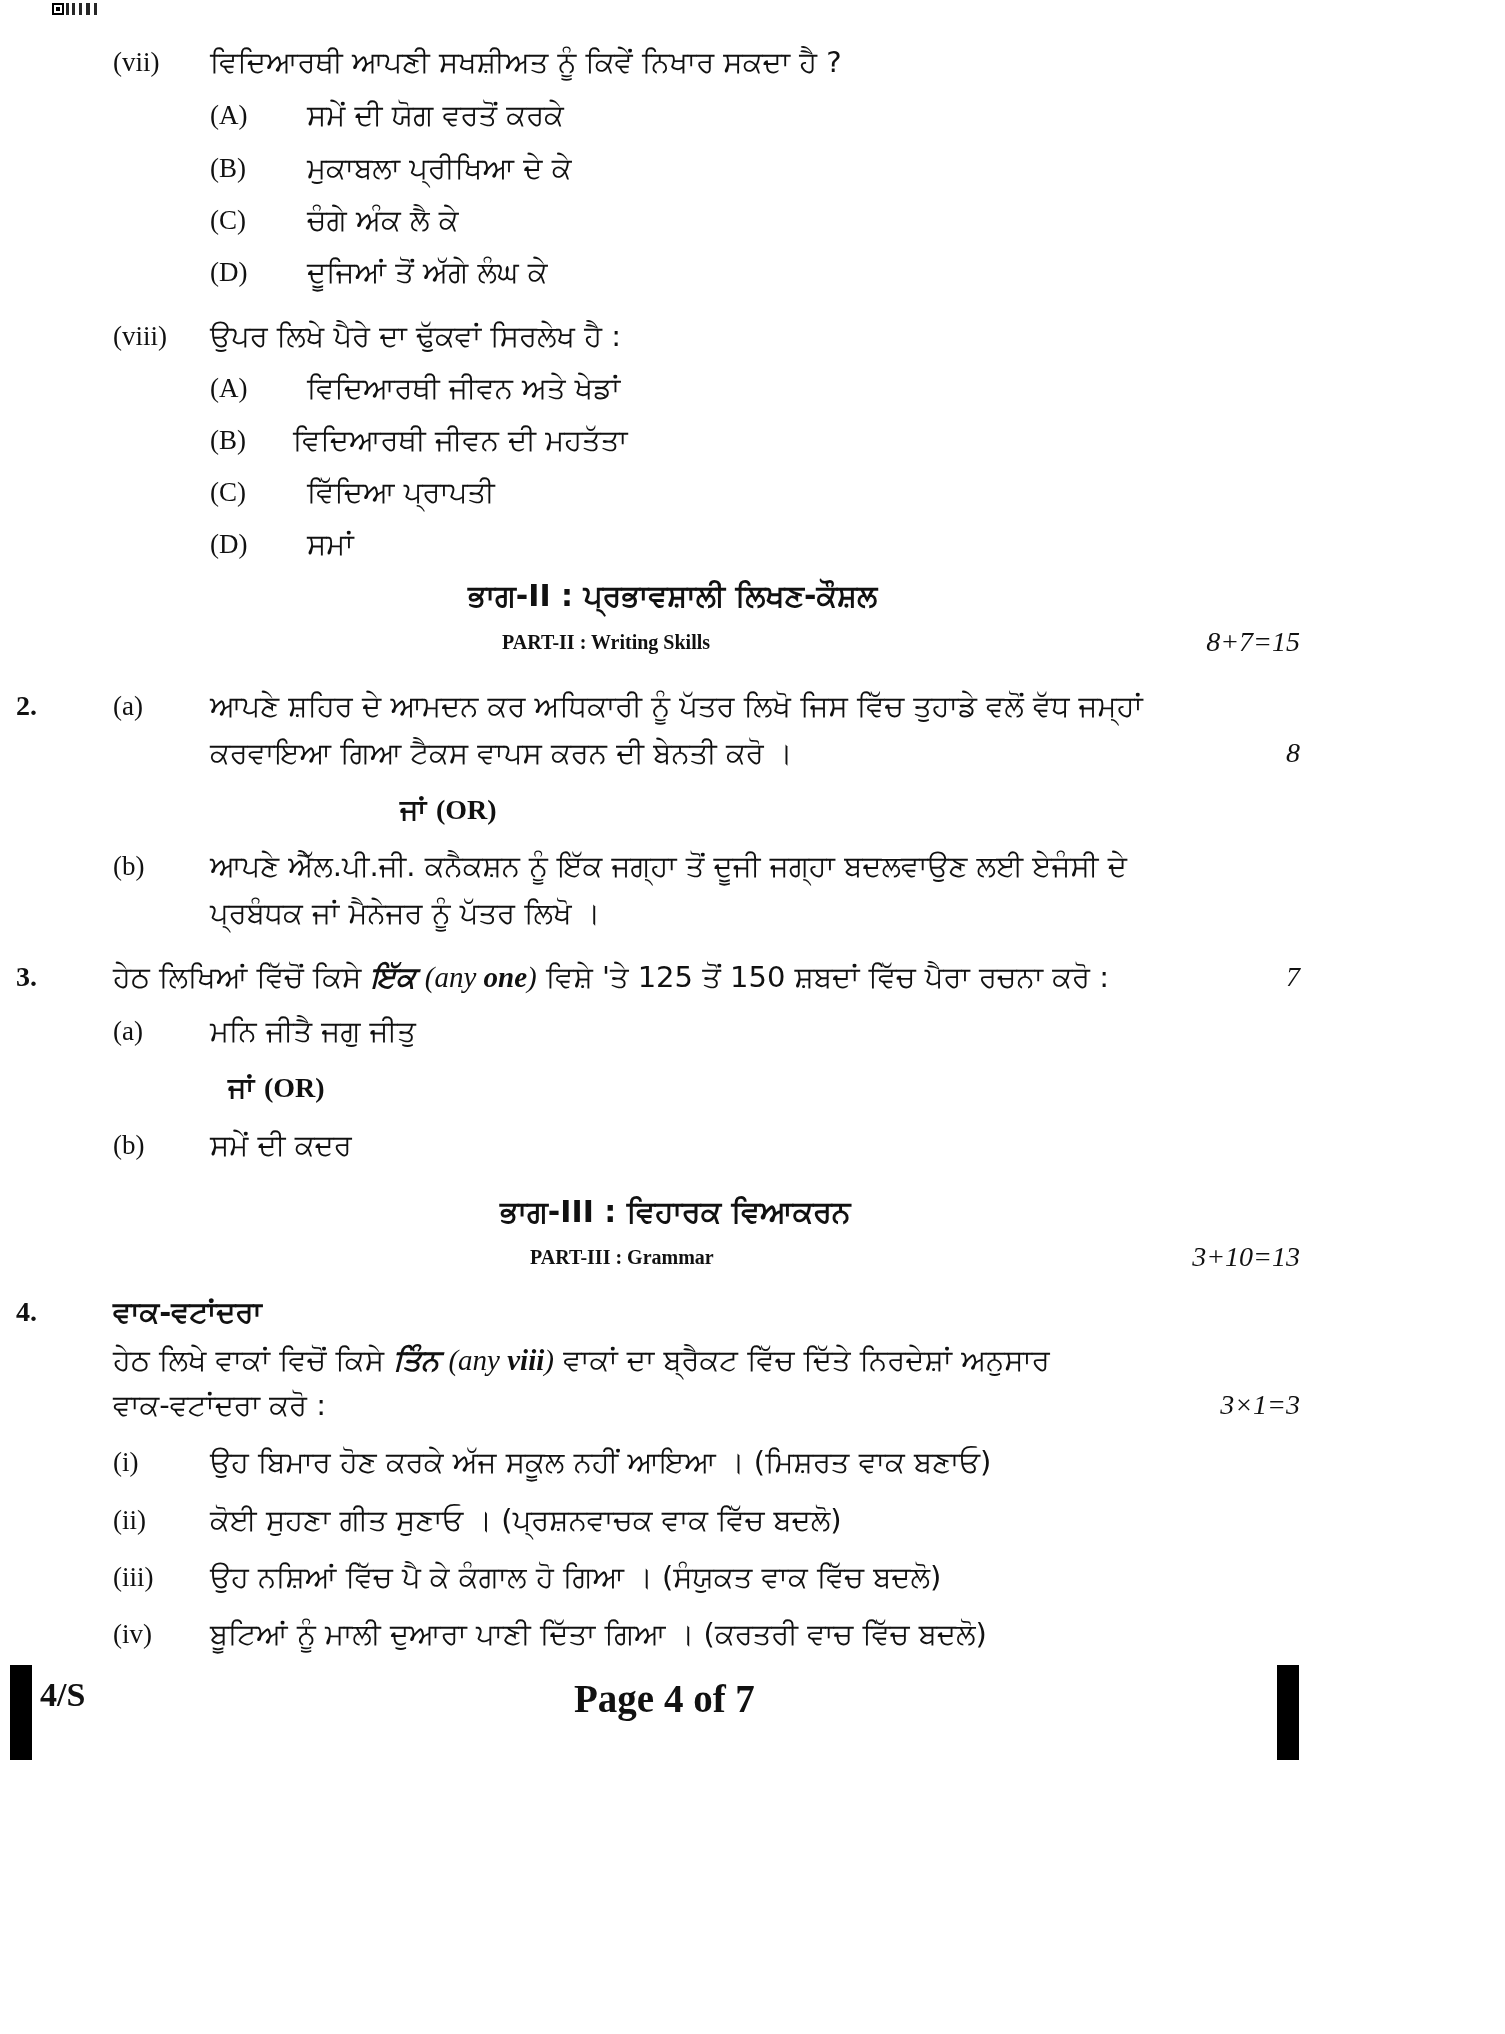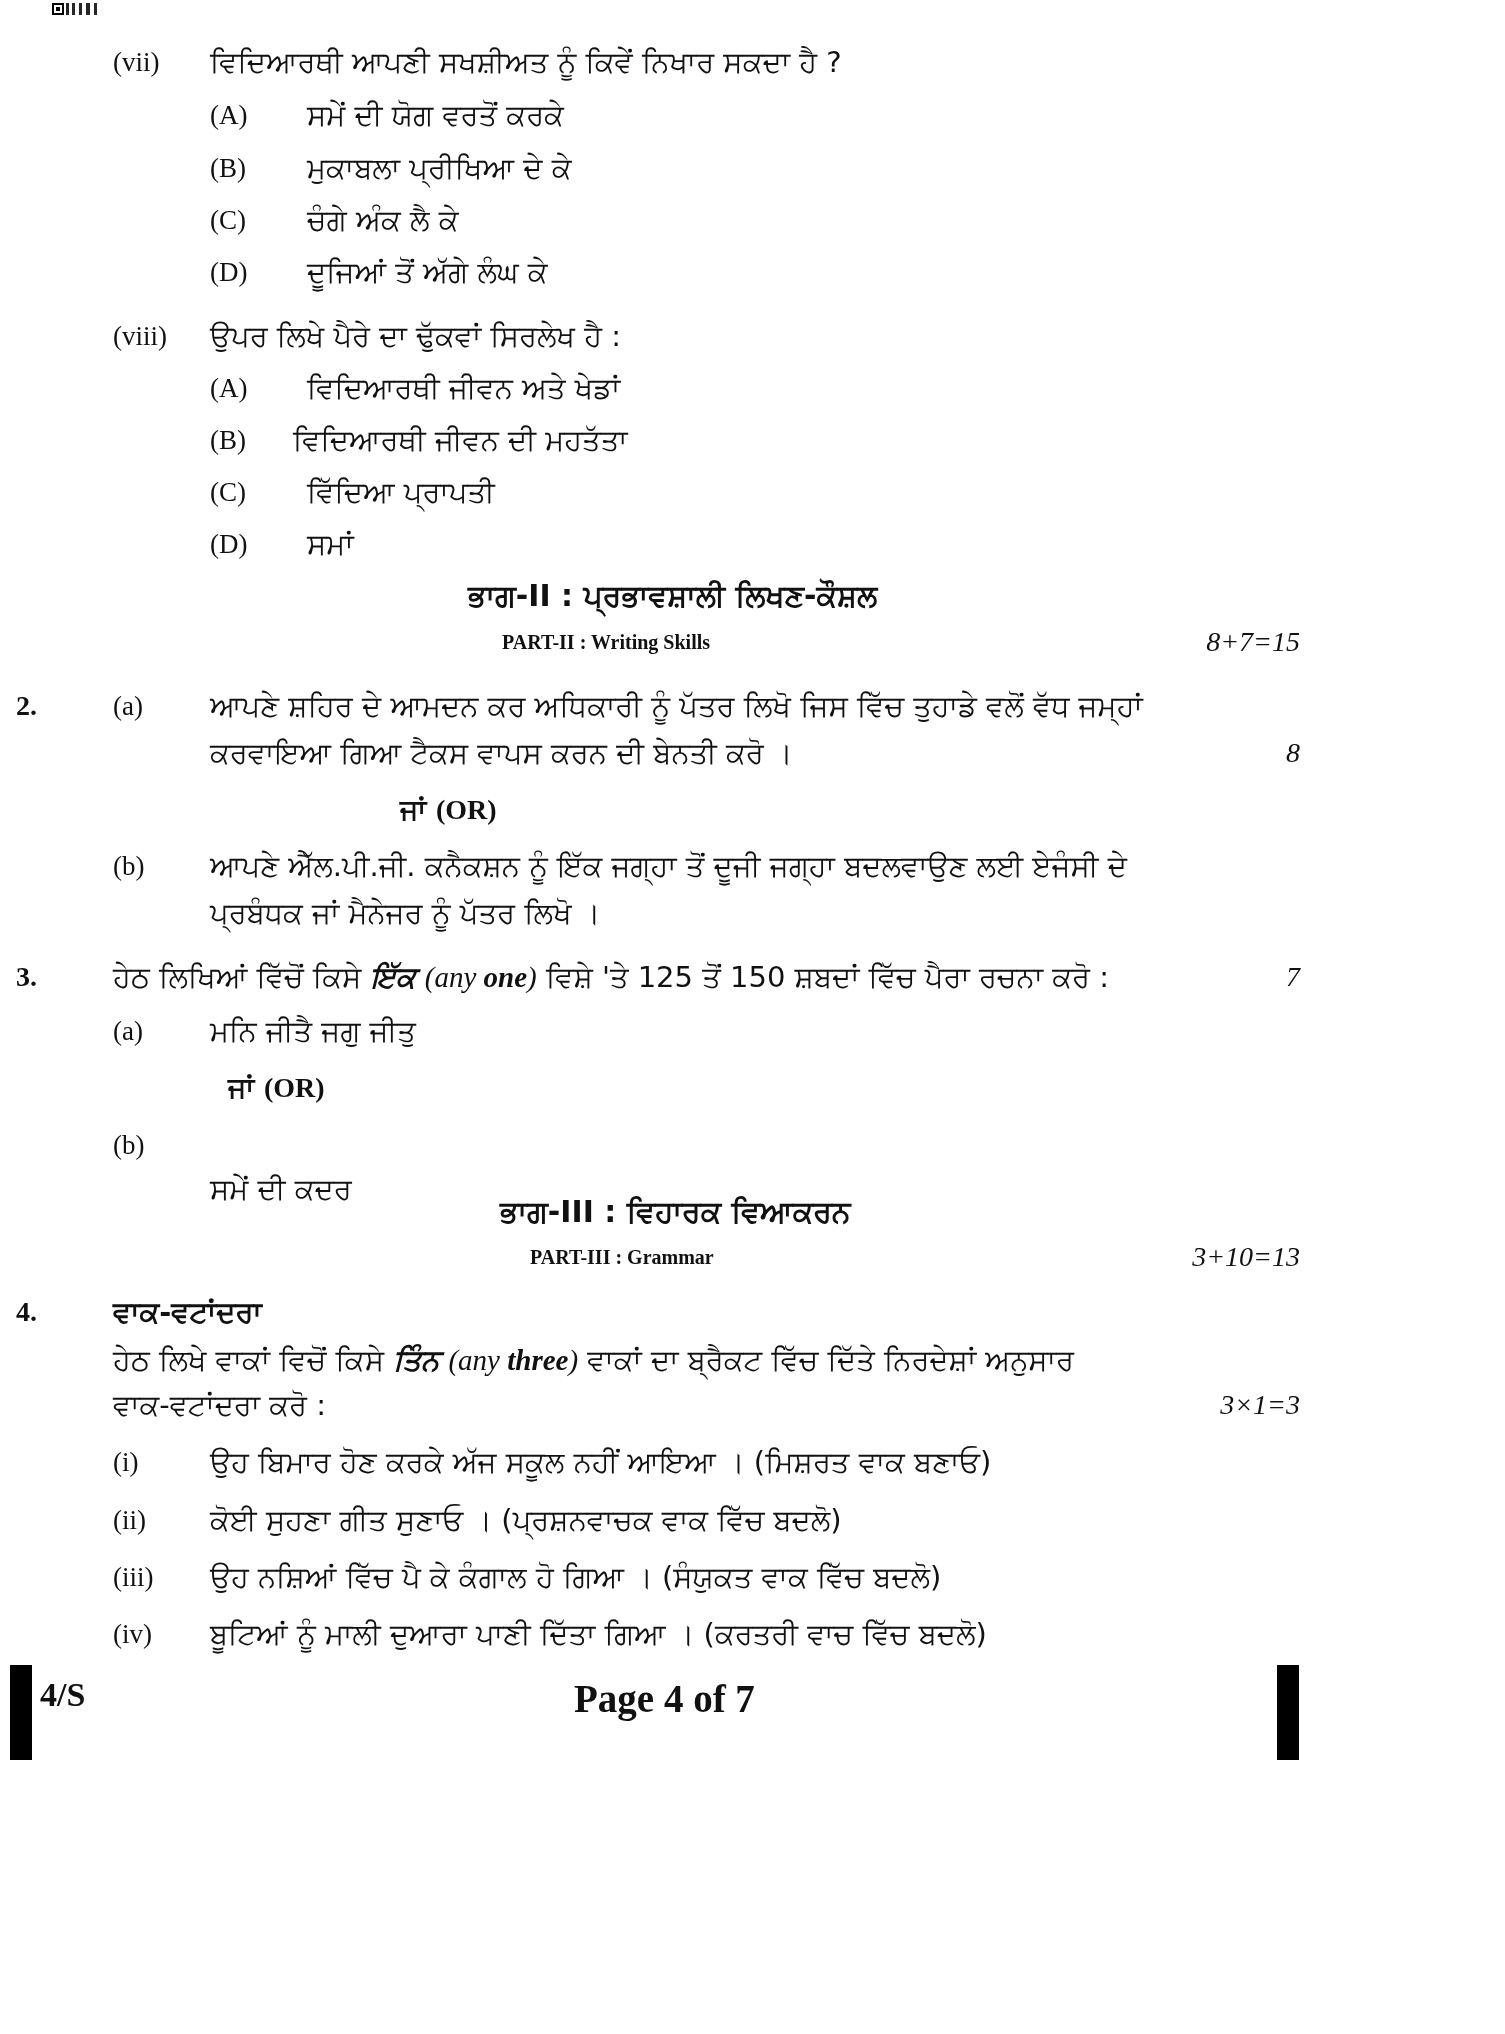--- a/index.html
+++ b/index.html
@@ -100,36 +100,36 @@
     <span>ਵਿਸ਼ੇ 'ਤੇ 125 ਤੋਂ 150 ਸ਼ਬਦਾਂ ਵਿੱਚ ਪੈਰਾ ਰਚਨਾ ਕਰੋ :</span>
   </span>
   <span class="marks" style="left:1240px;width:60px;top:957px;">7</span>
   <span class="roman" style="left:113px;top:1011px;">(a)</span>
   <span class="line pa" style="left:210px;top:1011px;">ਮਨਿ ਜੀਤੈ ਜਗੁ ਜੀਤੁ</span>
   <span class="or-label" style="left:228px;top:1068px;">
     <span class="pa">ਜਾਂ</span>
     <span class="en">(OR)</span>
   </span>
   <span class="roman" style="left:113px;top:1125px;">(b)</span>
-  <span class="line pa" style="left:210px;top:1125px;margin-top:44px;">ਸਮੇਂ ਦੀ ਕਦਰ</span>
+  <span class="line pa" style="left:210px;top:1125px;">ਸਮੇਂ ਦੀ ਕਦਰ</span>
 </div>
 
 <div>
   <span class="heading-pa pa" style="left:500px;top:1192px;">ਭਾਗ-III : ਵਿਹਾਰਕ ਵਿਆਕਰਨ</span>
   <span class="heading-en" style="left:530px;top:1237px;">PART-III : Grammar</span>
   <span class="marks" style="left:1100px;width:200px;top:1237px;text-align:right;">3+10=13</span>
 </div>
 
 <div>
   <span class="qnum" style="left:16px;top:1292px;">4.</span>
   <span class="line pa" style="left:113px;top:1292px;font-weight:bold;">ਵਾਕ-ਵਟਾਂਦਰਾ</span>
   <span class="line pa" style="left:113px;top:1340px;">
     <span>ਹੇਠ ਲਿਖੇ ਵਾਕਾਂ ਵਿਚੋਂ ਕਿਸੇ</span>
     <span class="emph">ਤਿੰਨ</span>
-    <span class="emph-en"><span>(any </span><b>three</b><span>)</span></span>
+    <span class="emph-en"><span>(any </span><b>viii</b><span>)</span></span>
     <span>ਵਾਕਾਂ ਦਾ ਬ੍ਰੈਕਟ ਵਿੱਚ ਦਿੱਤੇ ਨਿਰਦੇਸ਼ਾਂ ਅਨੁਸਾਰ</span>
   </span>
   <span class="line pa" style="left:113px;top:1385px;">ਵਾਕ-ਵਟਾਂਦਰਾ ਕਰੋ :</span>
   <span class="marks" style="left:1140px;width:160px;top:1385px;">3×1=3</span>
 
   <span class="roman" style="left:113px;top:1442px;">(i)</span>
   <span class="line pa" style="left:210px;top:1442px;">ਉਹ ਬਿਮਾਰ ਹੋਣ ਕਰਕੇ ਅੱਜ ਸਕੂਲ ਨਹੀਂ ਆਇਆ । (ਮਿਸ਼ਰਤ ਵਾਕ ਬਣਾਓ)</span>
   <span class="roman" style="left:113px;top:1500px;">(ii)</span>
   <span class="line pa" style="left:210px;top:1500px;">ਕੋਈ ਸੁਹਣਾ ਗੀਤ ਸੁਣਾਓ । (ਪ੍ਰਸ਼ਨਵਾਚਕ ਵਾਕ ਵਿੱਚ ਬਦਲੋ)</span>
   <span class="roman" style="left:113px;top:1557px;">(iii)</span>

